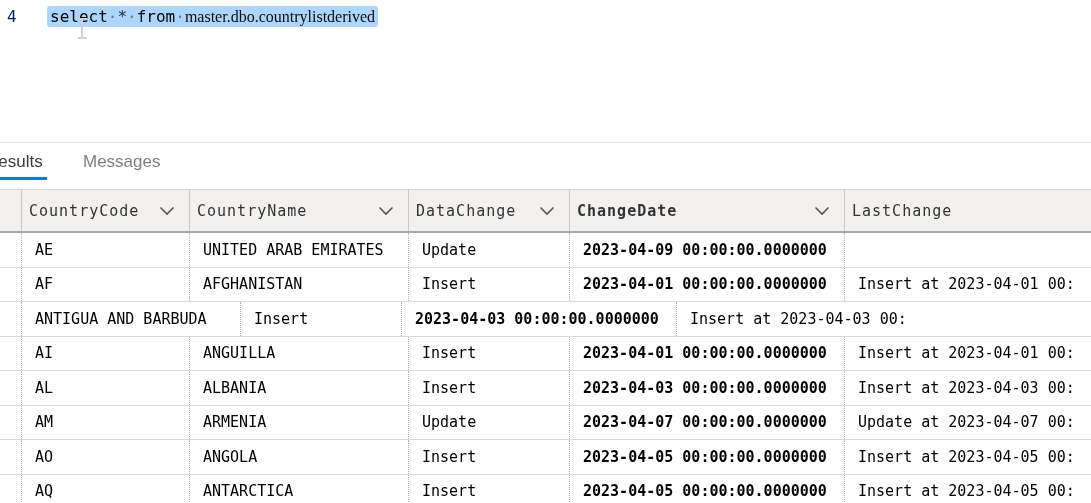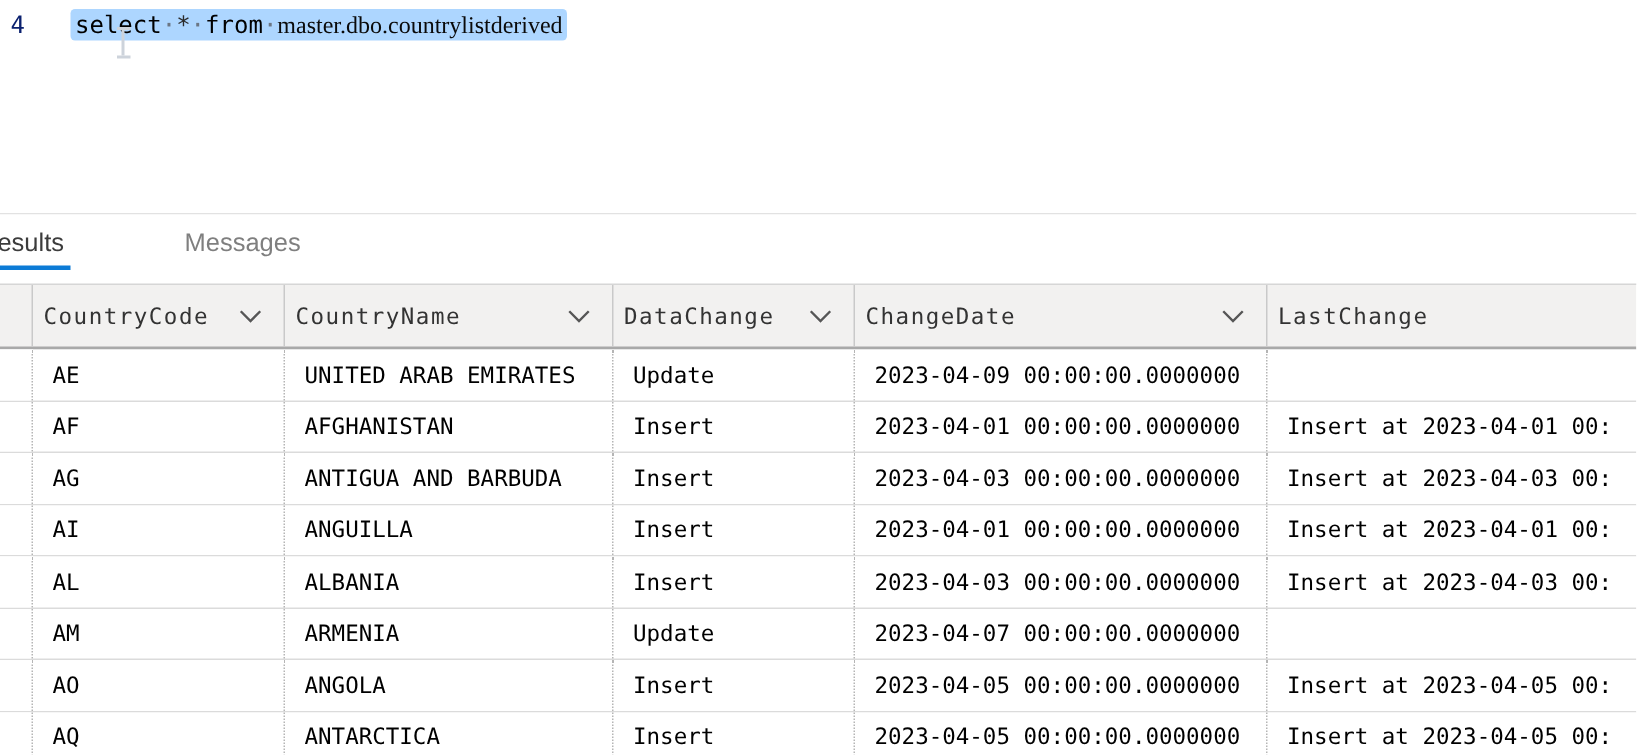--- a/index.html
+++ b/index.html
@@ -17,37 +17,37 @@
   .ibeam{position:absolute;left:76px;top:18px;width:13px;height:21px;}
   .ibeam .stem{position:absolute;left:5px;top:2px;width:2px;height:17px;background:#cdd3db;}
   .ibeam .serif{position:absolute;left:2px;width:9px;height:2px;background:#cdd3db;}
   .ibeam .t{top:0;} .ibeam .b{bottom:0;}
 
   
   .divider{position:absolute;top:142px;left:0;width:100%;height:1px;background:#e2e2e2;}
   .tabs{position:absolute;top:143px;left:0;width:100%;height:46px;background:#ffffff;}
   .tab{position:absolute;top:9px;font-size:17px;cursor:pointer;white-space:nowrap;}
   .tab-results{left:-14px;color:#3c3c3c;}
-  .tab-messages{left:83px;color:#7f7f7f;margin-left:40px;}
+  .tab-messages{left:83px;color:#7f7f7f;}
   .tab-underline{position:absolute;top:34px;left:-14px;width:61px;height:3px;background:#0c7bd6;}
 
   
   .grid{position:absolute;top:189px;left:0;width:1091px;height:314px;overflow:hidden;border-top:1px solid #d6d6d6;font-family:"DejaVu Sans Mono",monospace;}
   .hrow{display:flex;height:41px;background:#f2f1f0;border-bottom:2px solid #a9a9a9;}
   .hcell{box-sizing:border-box;display:flex;align-items:center;border-right:1px solid #c9c9c9;padding-left:7px;font-size:15px;letter-spacing:1px;color:#333333;overflow:hidden;position:relative;cursor:pointer;}
   .hcell:last-child{border-right:none;}
   .chev{position:absolute;right:14px;top:50%;margin-top:-5px;line-height:0;cursor:pointer;}
   .rownum-h{box-sizing:border-box;width:22px;flex:none;border-right:1px solid #c9c9c9;}
   .row{display:flex;height:33.5px;border-bottom:1px solid #dbdbdb;background:#ffffff;}
   .cell{box-sizing:border-box;display:flex;align-items:center;border-right:1px dotted #b5b5b5;padding-left:13px;font-size:15px;color:#000000;overflow:hidden;white-space:pre;cursor:pointer;}
   .rownum-c{box-sizing:border-box;width:22px;flex:none;border-right:1px dotted #b5b5b5;background:#ffffff;}
   .c1{width:168px;flex:none;}
   .c2{width:219px;flex:none;align-items:center;}
   .c3{width:161px;flex:none;}
-  .c4{width:275px;flex:none;}
+  .c4{width:275px;flex:none;font-weight:bold;}
   .c5{width:246px;flex:none;}
   .hcell.c5,.cell.c5{border-right:none;}
 </style>
 </head>
 <body>
 
 <div class="editor">
   <span class="linenum">4</span>
   <div class="codeline"><span class="sel"><span class="tok-kw">select</span><span class="tok-ws">·</span><span class="tok-op">*</span><span class="tok-ws">·</span><span class="tok-kw">from</span><span class="tok-ws">·</span><span class="tok-id">master.dbo.countrylistderived</span></span></div>
   <div class="ibeam">
@@ -107,21 +107,20 @@
       <div class="row">
         <div class="rownum-c"></div>
         <div class="cell c1">AF</div>
         <div class="cell c2">AFGHANISTAN</div>
         <div class="cell c3">Insert</div>
         <div class="cell c4">2023-04-01 00:00:00.0000000</div>
         <div class="cell c5">Insert at 2023-04-01 00:</div>
       </div>
       <div class="row">
         <div class="rownum-c"></div>
-        <div class="cell c1">AG</div>
         <div class="cell c2">ANTIGUA AND BARBUDA</div>
         <div class="cell c3">Insert</div>
         <div class="cell c4">2023-04-03 00:00:00.0000000</div>
         <div class="cell c5">Insert at 2023-04-03 00:</div>
       </div>
       <div class="row">
         <div class="rownum-c"></div>
         <div class="cell c1">AI</div>
         <div class="cell c2">ANGUILLA</div>
         <div class="cell c3">Insert</div>
@@ -135,20 +134,21 @@
         <div class="cell c3">Insert</div>
         <div class="cell c4">2023-04-03 00:00:00.0000000</div>
         <div class="cell c5">Insert at 2023-04-03 00:</div>
       </div>
       <div class="row">
         <div class="rownum-c"></div>
         <div class="cell c1">AM</div>
         <div class="cell c2">ARMENIA</div>
         <div class="cell c3">Update</div>
         <div class="cell c4">2023-04-07 00:00:00.0000000</div>
+        <div class="cell c5">Update at 2023-04-07 00:</div>
       </div>
       <div class="row">
         <div class="rownum-c"></div>
         <div class="cell c1">AO</div>
         <div class="cell c2">ANGOLA</div>
         <div class="cell c3">Insert</div>
         <div class="cell c4">2023-04-05 00:00:00.0000000</div>
         <div class="cell c5">Insert at 2023-04-05 00:</div>
       </div>
       <div class="row">

